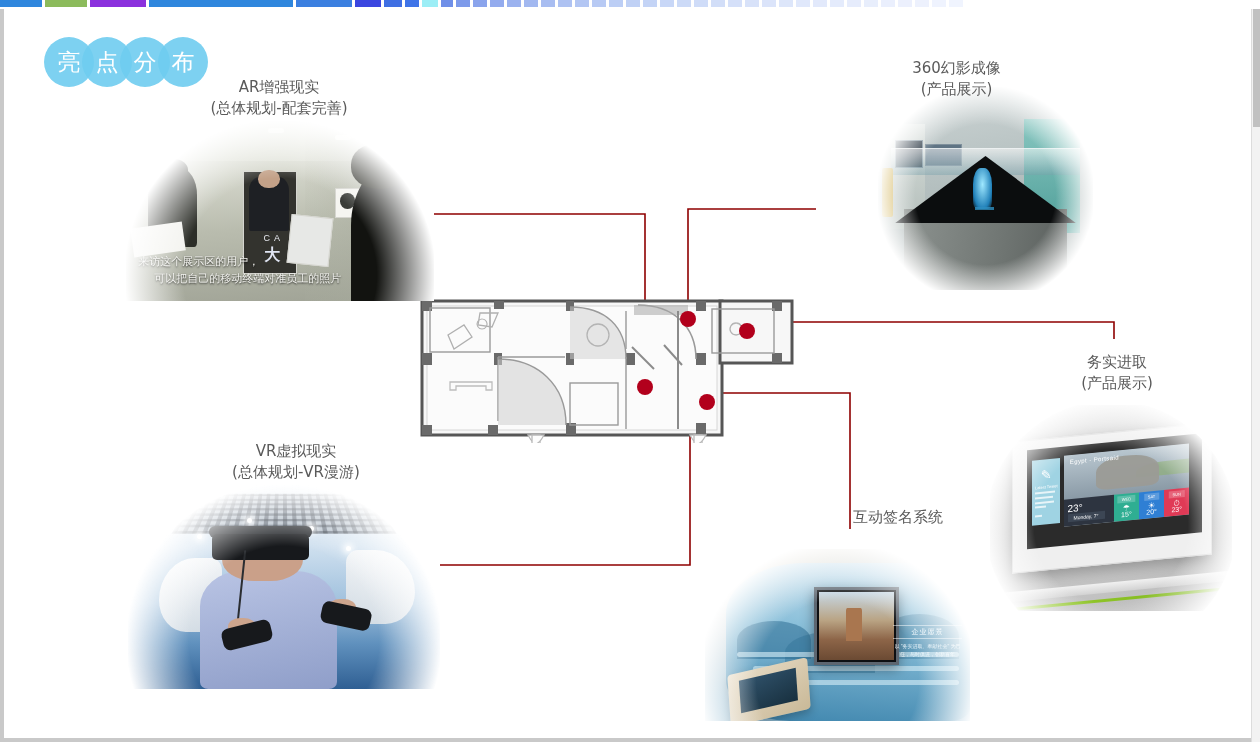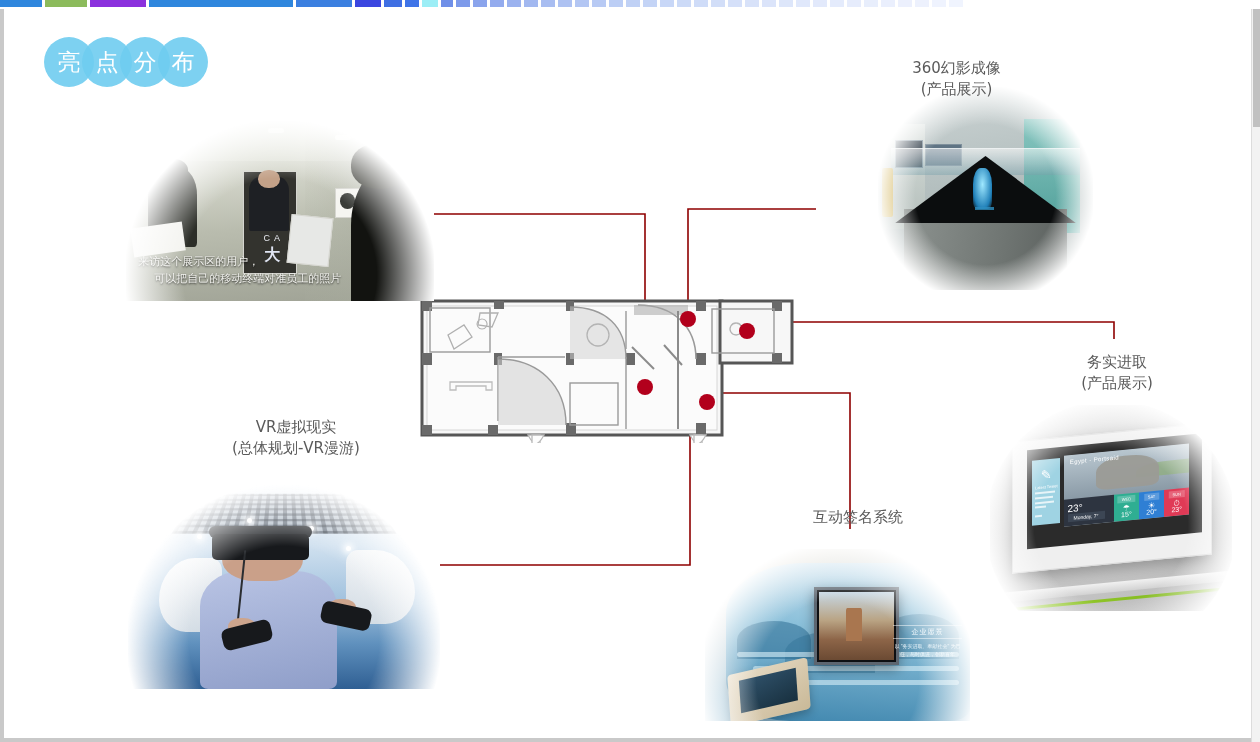--- a/index.html
+++ b/index.html
@@ -353,20 +353,24 @@
       <path d="M316,26 a6,6 0 1,0 .1,0" fill="none" stroke="#b4b4b4" stroke-width="1.3"></path>
 
       <g>
         <circle cx="225" cy="90" r="8" fill="#b2001c"></circle>
         <circle cx="268" cy="22" r="8" fill="#b2001c"></circle>
         <circle cx="327" cy="34" r="8" fill="#b2001c"></circle>
         <circle cx="287" cy="105" r="8" fill="#b2001c"></circle>
       </g>
     </svg>
 
+    <div class="cap" style="left:190px;top:68px;width:170px;">
+      <b>AR增强现实</b>
+      <b>(总体规划-配套完善)</b>
+    </div>
     <div class="photo" id="ar-photo" style="left:122px;top:112px;width:308px;height:180px;">
       <div class="inner">
         <div class="scene"></div>
         <div class="ceil"></div>
         <div class="wallR"></div>
         <div class="lamp" style="left:18%;top:7%;"></div>
         <div class="lamp" style="left:46%;top:4%;"></div>
         <div class="lamp" style="left:68%;top:8%;"></div>
 
         <div class="pers" style="left:7%;top:26%;width:16%;height:44%;border-radius:34% 34% 6% 6%;"></div>
@@ -501,21 +505,21 @@
           <mask id="mL">
               <rect width="100" height="100" fill="#fff"></rect>
             <ellipse cx="50" cy="50" rx="51" ry="51" fill="#000"></ellipse>
             </mask>
         </defs>
         <rect width="100" height="100" fill="#fff" mask="url(#mL)"></rect>
         <rect width="100" height="100" fill="url(#gL)"></rect>
       </svg>
     </div>
 
-    <div class="cap" style="left:212px;top:408px;width:160px;">
+    <div class="cap" style="left:212px;top:432px;width:160px;">
       <b>VR虚拟现实</b>
       <b>(总体规划-VR漫游)</b>
     </div>
     <div class="photo" id="vr" style="left:124px;top:476px;width:312px;height:204px;">
       <div class="inner">
         <div class="sky"></div>
         <div class="grid"></div>
         <div class="dot" style="left:22%;top:24%;"></div>
         <div class="dot" style="left:38%;top:16%;"></div>
         <div class="dot" style="left:58%;top:20%;"></div>
@@ -542,21 +546,21 @@
           <mask id="mV">
               <rect width="100" height="100" fill="#fff"></rect>
             <ellipse cx="50" cy="50" rx="50" ry="50" fill="#000"></ellipse>
             </mask>
         </defs>
         <rect width="100" height="100" fill="#fff" mask="url(#mV)"></rect>
         <rect width="100" height="100" fill="url(#gV)"></rect>
       </svg>
     </div>
 
-    <div class="cap" style="left:764px;top:498px;width:180px;">
+    <div class="cap" style="left:804px;top:498px;width:180px;">
       <b>互动签名系统</b>
     </div>
     <div class="photo" id="sig" style="left:701px;top:540px;width:265px;height:172px;">
       <div class="inner">
         <div class="base"></div>
         <div class="mural"></div>
         <div class="ridge" style="left:12%;top:42%;width:28%;height:22%;"></div>
         <div class="ridge" style="left:30%;top:48%;width:34%;height:24%;opacity:.4;"></div>
         <div class="ridge" style="right:4%;top:38%;width:30%;height:26%;opacity:.35;"></div>
         <div class="wave" style="top:60%;"></div>

